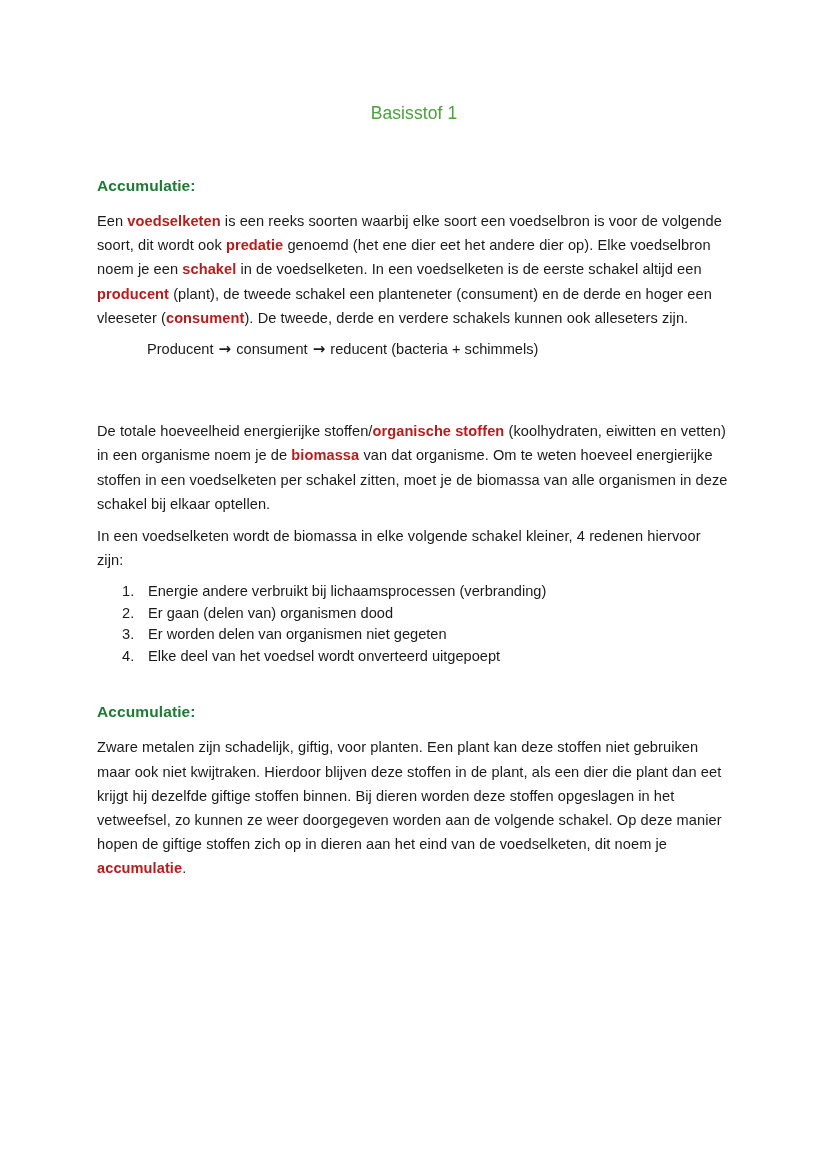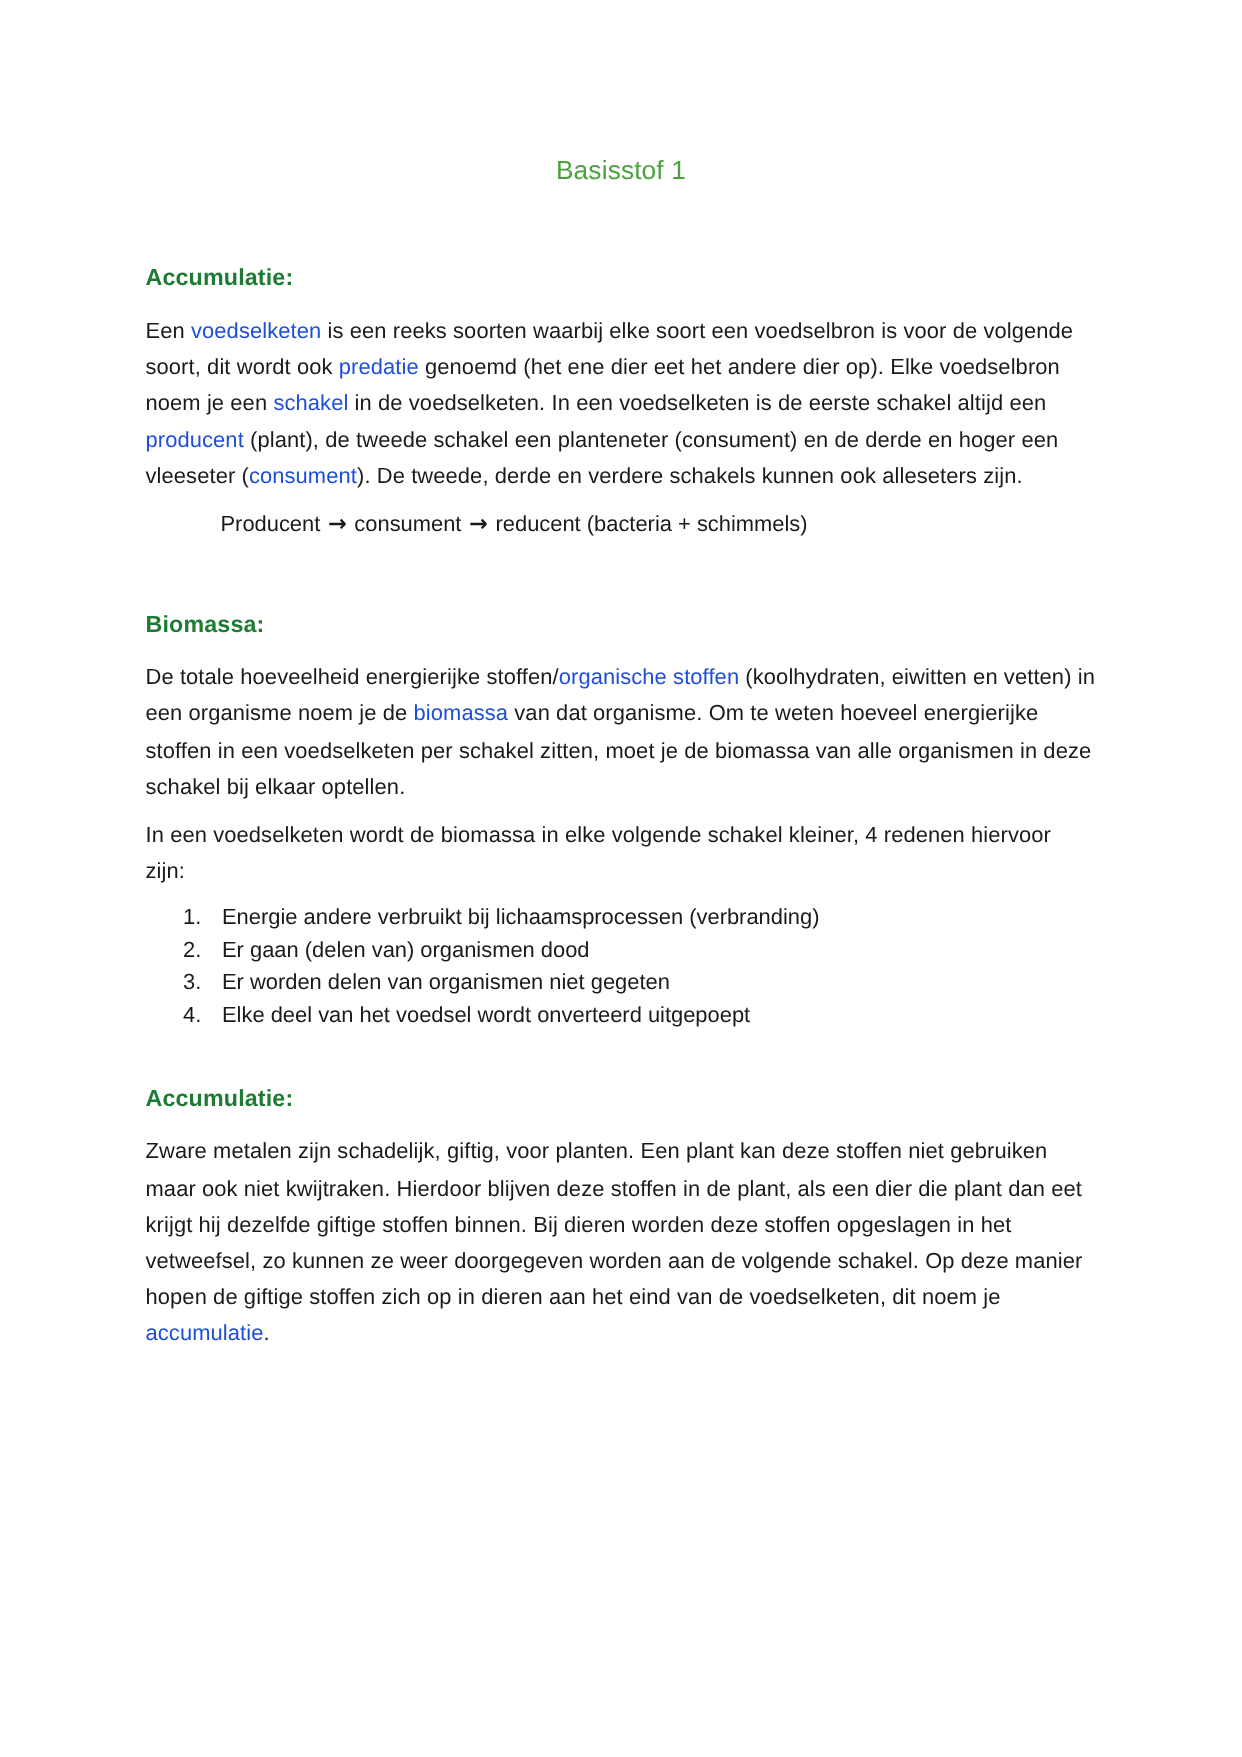--- a/index.html
+++ b/index.html
@@ -51,22 +51,22 @@
   .para {
     font-size: 14.6px;
     line-height: 24.2px;
     color: #1a1a1a;
     margin: 0;
     letter-spacing: 0.005em;
     max-width: 634px;
   }
 
   .kw {
-    color: #1d4ed8;
-    font-weight: normal;
+    color: #b91c1c;
+    font-weight: bold;
   }
 
   
   .gap-title-to-h1 { height: 53px; }
   .gap-h-to-p      { height: 13px; }
   .gap-p-to-p      { height: 8px; }
   .gap-before-h    { height: 37px; }
   .gap-chain       { height: 7px; }
   .gap-after-chain { height: 8px; }
   .gap-before-list { height: 9px; }
@@ -128,21 +128,20 @@
 
   <div class="gap-chain"></div>
 
   <p class="chain-line"><span>Producent</span> <span class="chain-arrow">→</span> <span>consument</span> <span class="chain-arrow">→</span> <span>reducent (bacteria + schimmels)</span></p>
 
   <div class="gap-after-chain"></div>
 
 
   <div class="gap-before-h"></div>
 
-  <h2 class="section-heading">Biomassa:</h2>
 
   <div class="gap-h-to-p"></div>
 
   <p class="para"><span>De totale hoeveelheid energierijke stoffen/</span><span class="kw">organische stoffen</span><span> (koolhydraten, eiwitten en vetten) in een organisme noem je de </span><span class="kw">biomassa</span><span> van dat organisme. Om te weten hoeveel energierijke stoffen in een voedselketen per schakel zitten, moet je de biomassa van alle organismen in deze schakel bij elkaar optellen.</span></p>
 
   <div class="gap-p-to-p"></div>
 
   <p class="para">In een voedselketen wordt de biomassa in elke volgende schakel kleiner, 4 redenen hiervoor zijn:</p>
 
   <div class="gap-before-list"></div>

